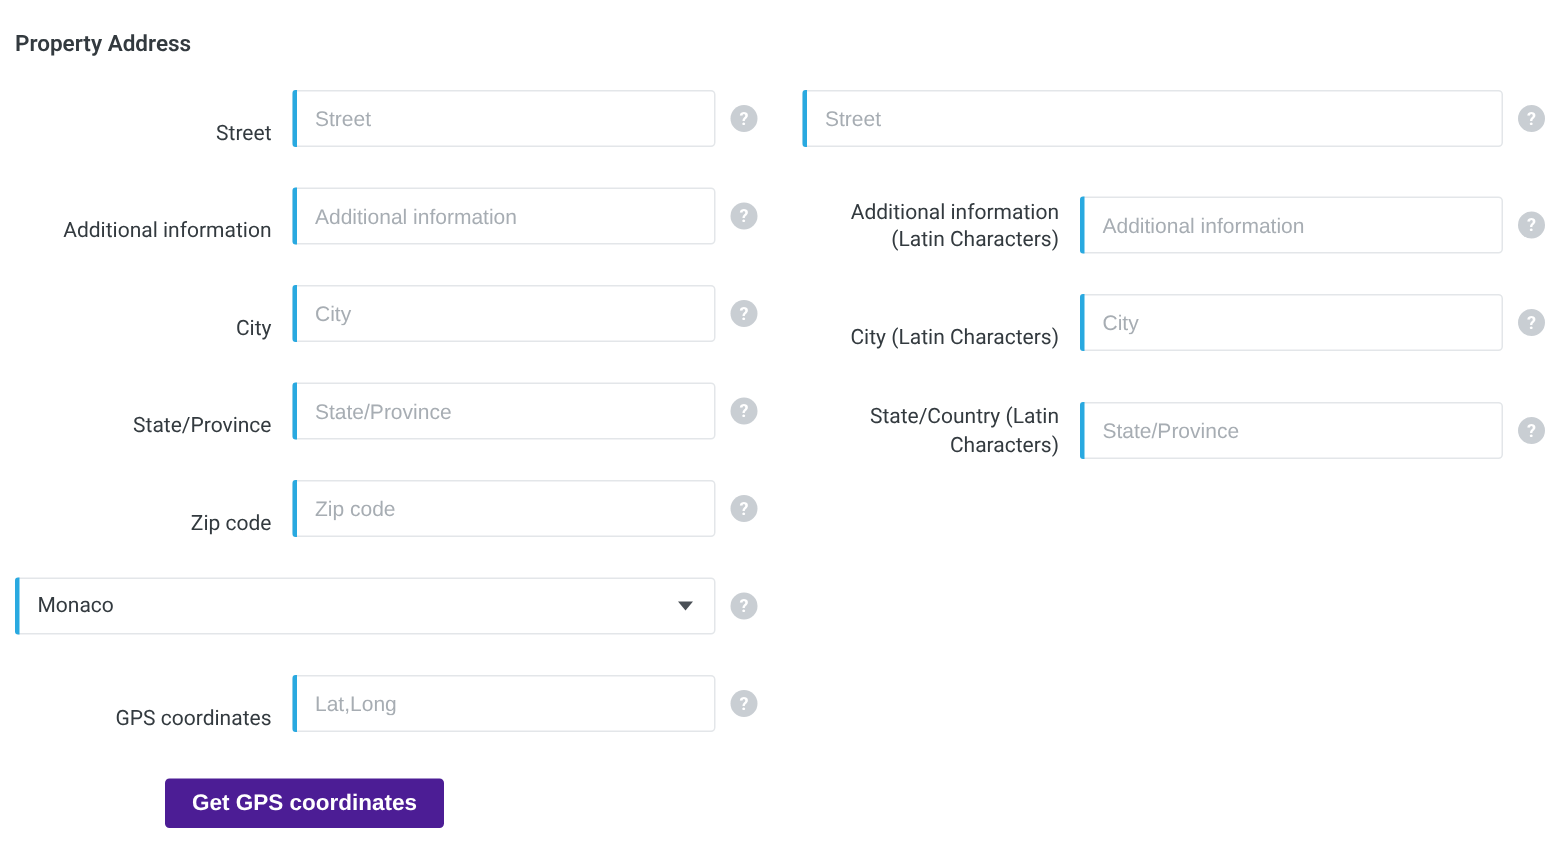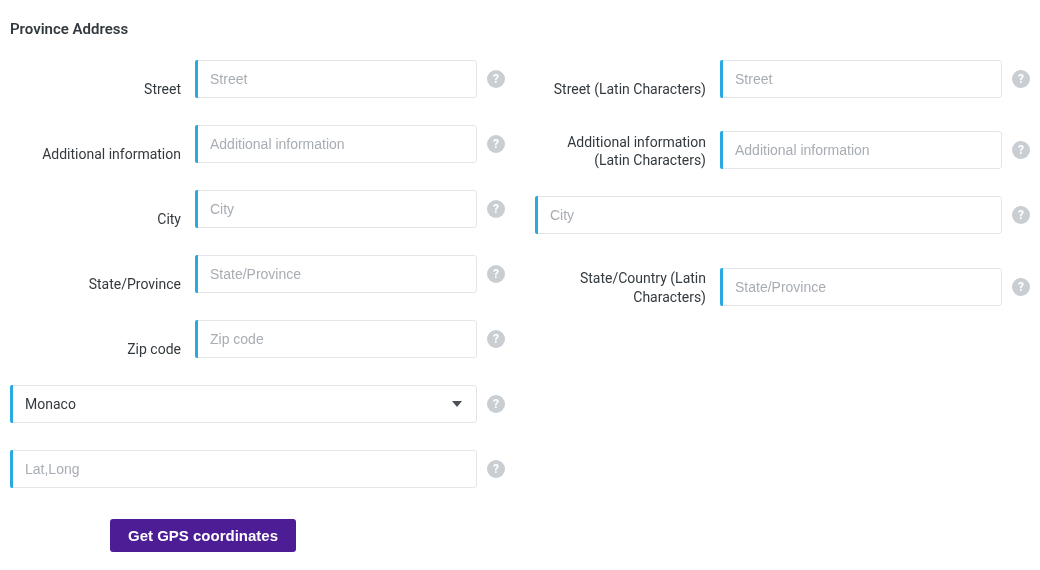--- a/index.html
+++ b/index.html
@@ -110,21 +110,21 @@
     border-radius: 3px;
     padding: 8px 18px;
     font-size: 15px;
     font-weight: 600;
     cursor: pointer;
   }
 </style>
 </head>
 <body>
 
-<div class="section-title">Province Address</div>
+<div class="section-title">Property Address</div>
 
 <div class="columns">
 
   <div class="col">
 
     <div class="row">
       <div class="label">Street</div>
       <div class="field-wrap">
         <div class="field-box">
           <div class="accent-bar"></div>
@@ -185,36 +185,36 @@
           <div class="select-box">
             <span class="select-value">Monaco</span>
             <span class="chevron"></span>
           </div>
         </div>
         <div class="help">?</div>
       </div>
     </div>
 
     <div class="row">
+      <div class="label">GPS coordinates</div>
       <div class="field-wrap">
         <div class="field-box">
           <div class="accent-bar"></div>
           <input class="text-input" type="text" placeholder="Lat,Long" style="">
         </div>
         <div class="help">?</div>
       </div>
     </div>
 
     <button class="btn-primary">Get GPS coordinates</button>
   </div>
 
   <div class="col">
 
     <div class="row">
-      <div class="label">Street (Latin Characters)</div>
       <div class="field-wrap">
         <div class="field-box">
           <div class="accent-bar"></div>
           <input class="text-input" type="text" placeholder="Street" style="">
         </div>
         <div class="help">?</div>
       </div>
     </div>
 
     <div class="row">
@@ -222,20 +222,21 @@
       <div class="field-wrap">
         <div class="field-box">
           <div class="accent-bar"></div>
           <input class="text-input" type="text" placeholder="Additional information" style="">
         </div>
         <div class="help">?</div>
       </div>
     </div>
 
     <div class="row">
+      <div class="label">City (Latin Characters)</div>
       <div class="field-wrap">
         <div class="field-box">
           <div class="accent-bar"></div>
           <input class="text-input" type="text" placeholder="City" style="">
         </div>
         <div class="help">?</div>
       </div>
     </div>
 
     <div class="row">

